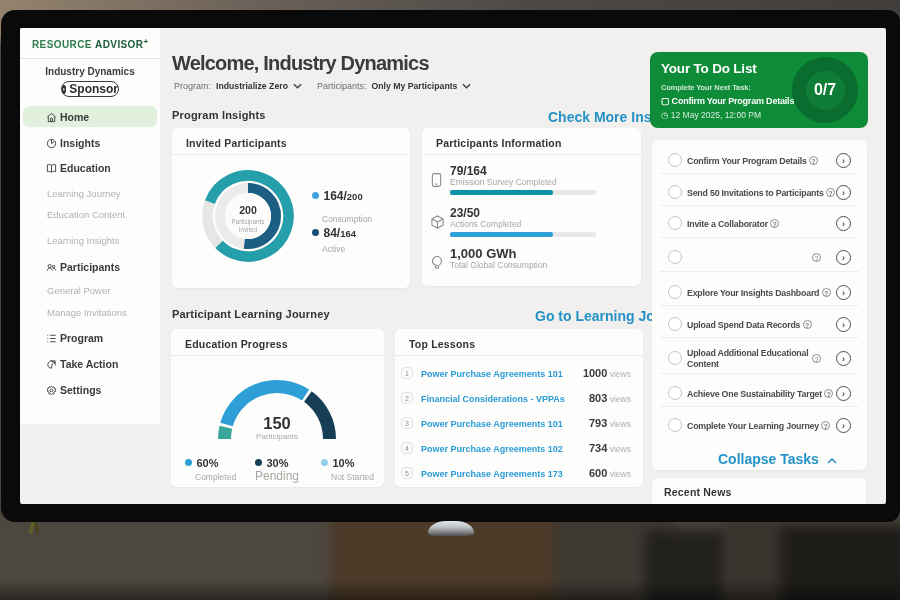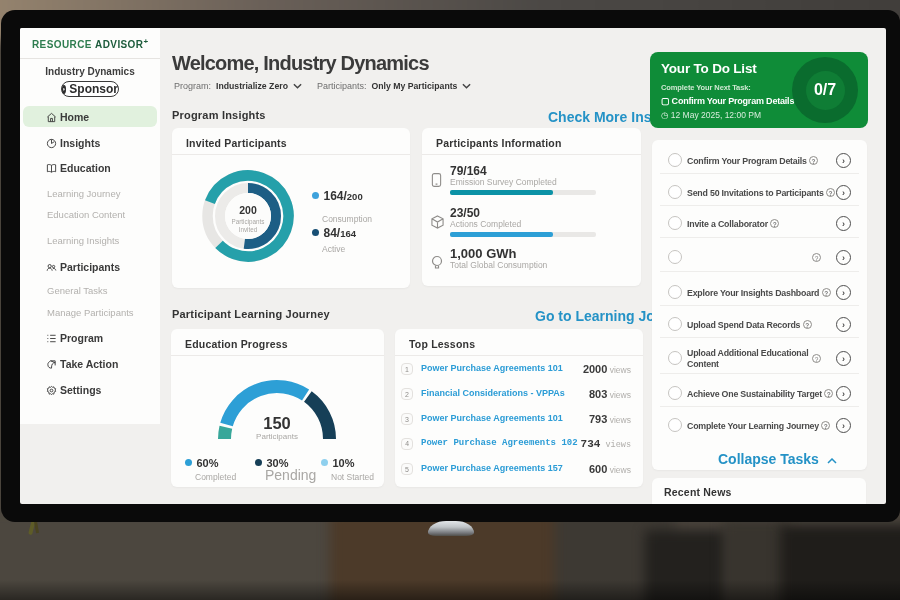--- a/index.html
+++ b/index.html
@@ -48,21 +48,21 @@
   .seclbl { position:absolute; font-size:11px; font-weight:bold; color:#333; letter-spacing:.2px; }
   .link { font-size:14px; font-weight:bold; color:#2492c6; white-space:nowrap; }
 
   .card { position:absolute; background:#fdfdfc; border-radius:6px; box-shadow:0 1px 2px rgba(0,0,0,.04); }
   .card .ct { position:absolute; left:14px; top:9px; font-size:10.5px; font-weight:bold; color:#333; letter-spacing:.2px; }
   .card .csep { position:absolute; left:0; top:26px; width:100%; border-top:1px solid #eceae8; }
 
   .muted { color:#a9a7a4; }
   .leg-dot { display:inline-block; width:7px; height:7px; border-radius:50%; vertical-align:1px; }
 
-  .lrow { position:absolute; left:6px; width:230px; height:16px; display:flex; align-items:flex-start; }
+  .lrow { position:absolute; left:6px; width:230px; height:16px; display:flex; align-items:flex-end; }
   .lnum { width:12px; height:12px; border:1px solid #e3e1de; border-radius:4px; font-size:7px; color:#8f8d8a;
           display:flex; align-items:center; justify-content:center; background:#fbfbfa; }
   .llink { margin-left:8px; font-size:9px; font-weight:bold; color:#2b9cd6; flex:1; white-space:nowrap; }
   .lcount { font-size:8.5px; color:#b0aeab; white-space:nowrap; }
   .lcount b { font-size:11px; color:#3a3a3a; }
   .lcount i { font-style:normal; }
   .todo-sep { position:absolute; left:8px; width:199px; border-top:1px solid #eeedeb; }
   .radio { position:absolute; width:14px; height:14px; border:1.5px solid #c6c4c1; border-radius:50%; background:#fff; }
   .qm { display:inline-block; width:9px; height:9px; border:1px solid #8f8d8a; border-radius:50%;
         font-size:6.5px; color:#777; text-align:center; line-height:9px; vertical-align:0px; }
@@ -117,22 +117,22 @@
         <div class="sub" style="top:82px;">Learning Journey</div>
         <div class="sub" style="top:103px;">Education Content</div>
         <div class="sub" style="top:129px;">Learning Insights</div>
         <div class="item" style="top:155px;">
           <svg width="11" height="11" viewBox="0 0 24 24" fill="none" stroke="#3a3a3a" stroke-width="2">
             <circle cx="8" cy="9" r="3.5"></circle>
             <circle cx="16.5" cy="10" r="2.6"></circle>
             <path d="M2.5 19 C3 14.5 6 13.5 8 13.5 C10 13.5 13 14.5 13.5 19 M15 14 C18.5 13.8 21 15 21.5 18.5"></path>
           </svg>
           Participants</div>
-        <div class="sub" style="top:179px;">General Tasks</div>
-        <div class="sub" style="top:201px;">Manage Participants</div>
+        <div class="sub" style="top:179px;">General Power</div>
+        <div class="sub" style="top:201px;">Manage Invitations</div>
         <div class="item" style="top:226px;">
           <svg width="11" height="11" viewBox="0 0 24 24" fill="none" stroke="#3a3a3a" stroke-width="2">
             <path d="M3 5 H5 M3 12 H5 M3 19 H5 M9 5 H21 M9 12 H21 M9 19 H21"></path>
           </svg>
           Program</div>
         <div class="item" style="top:252px;">
           <svg width="11" height="11" viewBox="0 0 24 24" fill="none" stroke="#3a3a3a" stroke-width="2">
             <path d="M10 4 L20 4 L20 14 M20 8 C14 8 12 12 12 20 C8 20 4 18 4 12 C4 8 7 6 10 4 Z"></path>
           </svg>
           Take Action</div>
@@ -209,50 +209,50 @@
       <div class="ct">Education Progress</div>
       <div class="csep"></div>
       <svg class="abs" style="left:42px;top:46px;" width="128" height="72" viewBox="0 0 128 72">
         <path d="M 11.5 64 A 52.5 52.5 0 0 1 12.85 52.19" fill="none" stroke="#38a79a" stroke-width="13"></path>
         <path d="M 13.53 49.53 A 52.5 52.5 0 0 1 92.59 19.97" fill="none" stroke="#2d9fd6" stroke-width="13"></path>
         <path d="M 94.86 21.53 A 52.5 52.5 0 0 1 116.5 64" fill="none" stroke="#163f57" stroke-width="13"></path>
         <text x="64" y="53.5" text-anchor="middle" font-size="16.5" font-weight="bold" fill="#333">150</text>
         <text x="64" y="64" text-anchor="middle" font-size="8" fill="#a9a7a4">Participants</text>
       </svg>
       <div class="abs" style="left:14px;top:127px;white-space:nowrap;line-height:12px;"><span class="leg-dot" style="background:#2d9fd6;"></span> <b style="font-size:11px;color:#333;">60%</b><br><span class="muted" style="font-size:8.5px;margin-left:10px;">Completed</span></div>
-      <div class="abs" style="left:84px;top:127px;white-space:nowrap;line-height:12px;"><span class="leg-dot" style="background:#163f57;"></span> <b style="font-size:11px;color:#333;">30%</b><br><span class="muted" style="font-size:14px;margin-left:10px;">Pending</span></div>
+      <div class="abs" style="left:84px;top:127px;white-space:nowrap;line-height:12px;"><span class="leg-dot" style="background:#163f57;"></span> <b style="font-size:11px;color:#333;">30%</b><br><span class="muted" style="font-size:12px;margin-left:0;">Pending</span></div>
       <div class="abs" style="left:150px;top:127px;white-space:nowrap;line-height:12px;"><span class="leg-dot" style="background:#8fd0ee;"></span> <b style="font-size:11px;color:#333;">10%</b><br><span class="muted" style="font-size:8.5px;margin-left:10px;">Not Started</span></div>
     </div>
 
     <div class="card" style="left:375px;top:301px;width:248px;height:158px;">
       <div class="ct">Top Lessons</div>
       <div class="csep"></div>
       <div class="lrow" style="top:34px;">
         <span class="lnum">1</span>
         <span class="llink">Power Purchase Agreements 101</span>
-        <span class="lcount"><b>2000</b> <i>views</i></span>
+        <span class="lcount"><b>1000</b> <i>views</i></span>
       </div>
       <div class="lrow" style="top:59px;">
         <span class="lnum">2</span>
         <span class="llink">Financial Considerations - VPPAs</span>
         <span class="lcount"><b>803</b> <i>views</i></span>
       </div>
       <div class="lrow" style="top:84px;">
         <span class="lnum">3</span>
         <span class="llink">Power Purchase Agreements 101</span>
         <span class="lcount"><b>793</b> <i>views</i></span>
       </div>
-      <div class="lrow" style="top:109px;font-family:Liberation Mono, monospace;">
+      <div class="lrow" style="top:109px;">
         <span class="lnum">4</span>
         <span class="llink">Power Purchase Agreements 102</span>
         <span class="lcount"><b>734</b> <i>views</i></span>
       </div>
       <div class="lrow" style="top:134px;">
         <span class="lnum">5</span>
-        <span class="llink">Power Purchase Agreements 157</span>
+        <span class="llink">Power Purchase Agreements 173</span>
         <span class="lcount"><b>600</b> <i>views</i></span>
       </div>
     </div>
 
     <div class="abs" style="left:630px;top:24px;width:218px;height:76px;border-radius:8px;background:#0f8c38;">
       <div class="abs" style="left:11px;top:9px;font-size:13.5px;font-weight:bold;color:#fff;letter-spacing:-0.2px;">Your To Do List</div>
       <div class="abs" style="left:11px;top:31px;font-size:7.5px;font-weight:bold;color:#cfe8d2;letter-spacing:-0.1px;">Complete Your Next Task:</div>
       <div class="abs" style="left:11px;top:44px;font-size:9px;font-weight:bold;color:#fff;letter-spacing:-0.2px;">▢ Confirm Your Program Details</div>
       <div class="abs" style="left:11px;top:58px;font-size:8.5px;color:#d8ecdc;">◷ 12 May 2025, 12:00 PM</div>
       <div class="abs" style="left:142px;top:5px;width:66px;height:66px;border-radius:50%;background:#0a6c2e;"></div>

